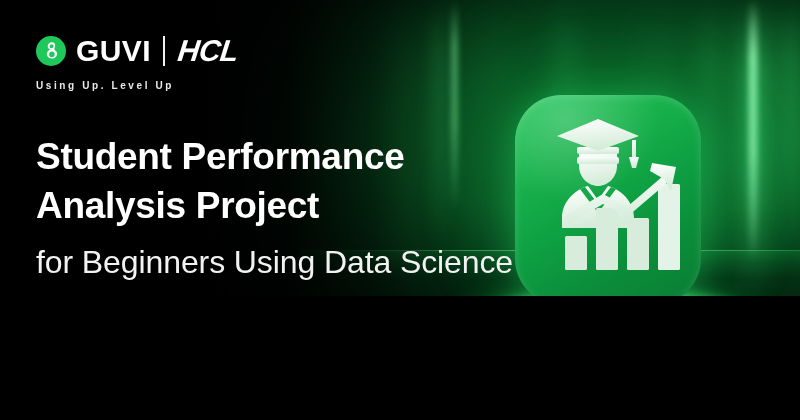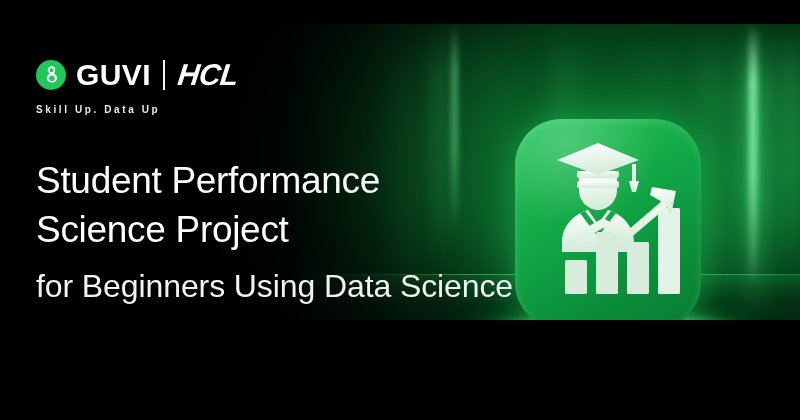--- a/index.html
+++ b/index.html
@@ -1,18 +1,18 @@
 <!DOCTYPE html>
 <html><head>
 <meta charset="utf-8">
 <style>
   html,body{margin:0;padding:0;background:#000;}
   body{width:800px;height:420px;overflow:hidden;font-family:"Liberation Sans",sans-serif;}
 
-  .banner{position:relative;width:800px;height:296px;overflow:hidden;background:#000000;margin-top:24px;}
+  .banner{position:relative;width:800px;height:296px;overflow:hidden;background:#000000;}
 
   
   .bg-base{position:absolute;inset:0;
     background:
       radial-gradient(120% 95% at 78% 48%, #0d7a32 0%, #096026 26%, #05401a 45%, #021c0b 65%, #000600 82%, #000000 100%),
       #000;}
   .bg-leftfade{position:absolute;inset:0;
     background:linear-gradient(90deg,#000 0%,#000 26%,rgba(0,0,0,.92) 36%,rgba(0,0,0,.62) 46%,rgba(0,0,0,.18) 58%,rgba(0,0,0,0) 70%);}
   .horizon{position:absolute;left:330px;right:0;top:250px;height:1px;
     background:linear-gradient(90deg,rgba(120,255,160,0) 0%,rgba(150,255,180,.50) 30%,rgba(175,255,200,.62) 62%,rgba(120,255,160,.18) 100%);
@@ -50,21 +50,21 @@
   .brand{position:absolute;left:36px;top:36px;display:flex;align-items:center;gap:0;}
   .guvi-mark{width:30px;height:30px;border-radius:50%;background:#1ec85a;position:relative;flex:0 0 auto;}
   .guvi-mark svg{position:absolute;left:0;top:0;}
   .guvi-word{color:#ffffff;font-size:30px;font-weight:700;letter-spacing:.4px;margin-left:10px;line-height:1;}
   .divider{width:2px;height:30px;background:#ffffff;margin:0 13px 0 12px;opacity:.95;}
   .hcl-word{color:#ffffff;font-size:30px;font-weight:700;font-style:italic;letter-spacing:-.5px;line-height:1;
     transform:skewX(-7deg);}
   .tagline{position:absolute;left:36px;top:80px;color:#e9e9e9;font-size:10px;font-weight:700;letter-spacing:2.6px;}
 
   .headline{position:absolute;left:36px;top:133px;width:470px;color:#ffffff;
-    font-size:37px;font-weight:400;line-height:1.32;letter-spacing:-.3px;}
+    font-size:37px;font-weight:700;line-height:1.32;letter-spacing:-.3px;}
   .headline span{display:block;}
   .subhead{position:absolute;left:36px;top:244px;color:#f2f2f2;font-size:32px;font-weight:400;letter-spacing:-.1px;}
 </style>
 </head>
 <body>
 
 <div class="banner">
 
   <div class="bg-base"></div>
   <div class="floor"></div>
@@ -138,21 +138,21 @@
                  M15.8 8.3 c1 0 1.7 .7 1.7 1.7 c0 1.2 -.9 2.2 -2.1 2.2 c-1 0 -1.7 -.7 -1.7 -1.7 c0 -1.2 .9 -2.2 2.1 -2.2 z
                  M15.9 15.6 c1.6 0 2.8 1.2 2.8 2.9 c0 1.6 -1.2 2.8 -2.8 2.8 c-1.6 0 -2.8 -1.2 -2.8 -2.8
                  c0 -1.7 1.2 -2.9 2.8 -2.9 z" fill="#ffffff"></path>
       </svg>
     </div>
     <div class="guvi-word">GUVI</div>
     <div class="divider"></div>
     <div class="hcl-word">HCL</div>
   </div>
 
-  <div class="tagline">Skill Up. Data Up</div>
+  <div class="tagline">Using Up. Level Up</div>
 
   <div class="headline">
     <span>Student Performance</span>
-    <span>Science Project</span>
+    <span>Analysis Project</span>
   </div>
   <div class="subhead">for Beginners Using Data Science</div>
 
 </div>
 
 </body></html>

